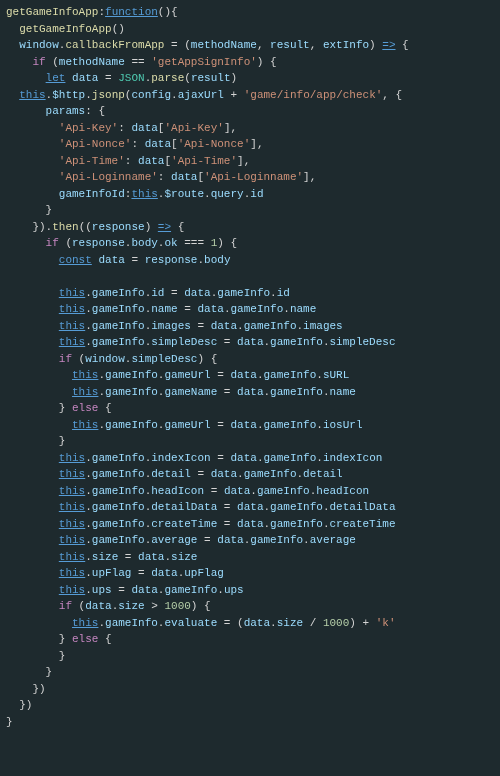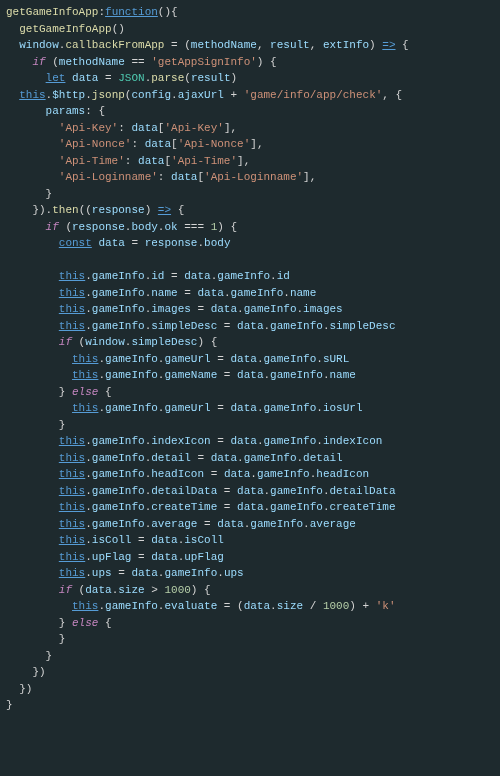--- a/index.html
+++ b/index.html
@@ -6,21 +6,21 @@
     body {
       background: #1e2a2e;
       font-family: Consolas, 'Courier New', monospace;
       font-size: 11px;
       line-height: 1.5;
       color: #d4d4d4;
       padding: 4px 6px;
       width: 500px;
     }
     .line { white-space: pre; }
-    .k-purple { color: #c586c0; font-style: italic; }
+    .k-purple { color: #c586c0; }
     .k-blue { color: #569cd6; text-decoration: underline; }
     .k-yellow { color: #dcdcaa; }
     .k-cyan { color: #9cdcfe; }
     .k-teal { color: #4ec9b0; }
     .k-string { color: #ce9178; }
     .k-num { color: #b5cea8; }
     .k-white { color: #d4d4d4; }
   </style>
 </head>
 <body>
@@ -30,20 +30,21 @@
     <div class="line"><span class="k-white">  </span><span class="k-yellow">getGameInfoApp</span><span class="k-white">()</span></div>
     <div class="line"><span class="k-white">  </span><span class="k-cyan">window</span><span class="k-white">.</span><span class="k-yellow">callbackFromApp</span><span class="k-white"> = (</span><span class="k-cyan">methodName</span><span class="k-white">, </span><span class="k-cyan">result</span><span class="k-white">, </span><span class="k-cyan">extInfo</span><span class="k-white">) </span><span class="k-blue">=&gt;</span><span class="k-white"> {</span></div>
     <div class="line"><span class="k-white">    </span><span class="k-purple">if</span><span class="k-white"> (</span><span class="k-cyan">methodName</span><span class="k-white"> == </span><span class="k-string">'getAppSignInfo'</span><span class="k-white">) {</span></div>
     <div class="line"><span class="k-white">      </span><span class="k-blue">let</span><span class="k-white"> </span><span class="k-cyan">data</span><span class="k-white"> = </span><span class="k-teal">JSON</span><span class="k-white">.</span><span class="k-yellow">parse</span><span class="k-white">(</span><span class="k-cyan">result</span><span class="k-white">)</span></div>
     <div class="line"><span class="k-white">  </span><span class="k-blue">this</span><span class="k-white">.</span><span class="k-cyan">$http</span><span class="k-white">.</span><span class="k-yellow">jsonp</span><span class="k-white">(</span><span class="k-cyan">config</span><span class="k-white">.</span><span class="k-cyan">ajaxUrl</span><span class="k-white"> + </span><span class="k-string">'game/info/app/check'</span><span class="k-white">, {</span></div>
     <div class="line"><span class="k-white">      </span><span class="k-cyan">params</span><span class="k-white">: {</span></div>
     <div class="line"><span class="k-white">        </span><span class="k-string">'Api-Key'</span><span class="k-white">: </span><span class="k-cyan">data</span><span class="k-white">[</span><span class="k-string">'Api-Key'</span><span class="k-white">],</span></div>
     <div class="line"><span class="k-white">        </span><span class="k-string">'Api-Nonce'</span><span class="k-white">: </span><span class="k-cyan">data</span><span class="k-white">[</span><span class="k-string">'Api-Nonce'</span><span class="k-white">],</span></div>
     <div class="line"><span class="k-white">        </span><span class="k-string">'Api-Time'</span><span class="k-white">: </span><span class="k-cyan">data</span><span class="k-white">[</span><span class="k-string">'Api-Time'</span><span class="k-white">],</span></div>
     <div class="line"><span class="k-white">        </span><span class="k-string">'Api-Loginname'</span><span class="k-white">: </span><span class="k-cyan">data</span><span class="k-white">[</span><span class="k-string">'Api-Loginname'</span><span class="k-white">],</span></div>
+    <div class="line"><span class="k-white">        </span><span class="k-cyan">gameInfoId</span><span class="k-white">:</span><span class="k-blue">this</span><span class="k-white">.</span><span class="k-cyan">$route</span><span class="k-white">.</span><span class="k-cyan">query</span><span class="k-white">.</span><span class="k-cyan">id</span></div>
     <div class="line"><span class="k-white">      }</span></div>
     <div class="line"><span class="k-white">    }).</span><span class="k-yellow">then</span><span class="k-white">((</span><span class="k-cyan">response</span><span class="k-white">) </span><span class="k-blue">=&gt;</span><span class="k-white"> {</span></div>
     <div class="line"><span class="k-white">      </span><span class="k-purple">if</span><span class="k-white"> (</span><span class="k-cyan">response</span><span class="k-white">.</span><span class="k-cyan">body</span><span class="k-white">.</span><span class="k-cyan">ok</span><span class="k-white"> === </span><span class="k-num">1</span><span class="k-white">) {</span></div>
     <div class="line"><span class="k-white">        </span><span class="k-blue">const</span><span class="k-white"> </span><span class="k-cyan">data</span><span class="k-white"> = </span><span class="k-cyan">response</span><span class="k-white">.</span><span class="k-cyan">body</span></div>
     <div class="line"><span class="k-white"> </span></div>
     <div class="line"><span class="k-white">        </span><span class="k-blue">this</span><span class="k-white">.</span><span class="k-cyan">gameInfo</span><span class="k-white">.</span><span class="k-cyan">id</span><span class="k-white"> = </span><span class="k-cyan">data</span><span class="k-white">.</span><span class="k-cyan">gameInfo</span><span class="k-white">.</span><span class="k-cyan">id</span></div>
     <div class="line"><span class="k-white">        </span><span class="k-blue">this</span><span class="k-white">.</span><span class="k-cyan">gameInfo</span><span class="k-white">.</span><span class="k-cyan">name</span><span class="k-white"> = </span><span class="k-cyan">data</span><span class="k-white">.</span><span class="k-cyan">gameInfo</span><span class="k-white">.</span><span class="k-cyan">name</span></div>
     <div class="line"><span class="k-white">        </span><span class="k-blue">this</span><span class="k-white">.</span><span class="k-cyan">gameInfo</span><span class="k-white">.</span><span class="k-cyan">images</span><span class="k-white"> = </span><span class="k-cyan">data</span><span class="k-white">.</span><span class="k-cyan">gameInfo</span><span class="k-white">.</span><span class="k-cyan">images</span></div>
     <div class="line"><span class="k-white">        </span><span class="k-blue">this</span><span class="k-white">.</span><span class="k-cyan">gameInfo</span><span class="k-white">.</span><span class="k-cyan">simpleDesc</span><span class="k-white"> = </span><span class="k-cyan">data</span><span class="k-white">.</span><span class="k-cyan">gameInfo</span><span class="k-white">.</span><span class="k-cyan">simpleDesc</span></div>
     <div class="line"><span class="k-white">        </span><span class="k-purple">if</span><span class="k-white"> (</span><span class="k-cyan">window</span><span class="k-white">.</span><span class="k-cyan">simpleDesc</span><span class="k-white">) {</span></div>
@@ -51,21 +52,21 @@
     <div class="line"><span class="k-white">          </span><span class="k-blue">this</span><span class="k-white">.</span><span class="k-cyan">gameInfo</span><span class="k-white">.</span><span class="k-cyan">gameName</span><span class="k-white"> = </span><span class="k-cyan">data</span><span class="k-white">.</span><span class="k-cyan">gameInfo</span><span class="k-white">.</span><span class="k-cyan">name</span></div>
     <div class="line"><span class="k-white">        } </span><span class="k-purple">else</span><span class="k-white"> {</span></div>
     <div class="line"><span class="k-white">          </span><span class="k-blue">this</span><span class="k-white">.</span><span class="k-cyan">gameInfo</span><span class="k-white">.</span><span class="k-cyan">gameUrl</span><span class="k-white"> = </span><span class="k-cyan">data</span><span class="k-white">.</span><span class="k-cyan">gameInfo</span><span class="k-white">.</span><span class="k-cyan">iosUrl</span></div>
     <div class="line"><span class="k-white">        }</span></div>
     <div class="line"><span class="k-white">        </span><span class="k-blue">this</span><span class="k-white">.</span><span class="k-cyan">gameInfo</span><span class="k-white">.</span><span class="k-cyan">indexIcon</span><span class="k-white"> = </span><span class="k-cyan">data</span><span class="k-white">.</span><span class="k-cyan">gameInfo</span><span class="k-white">.</span><span class="k-cyan">indexIcon</span></div>
     <div class="line"><span class="k-white">        </span><span class="k-blue">this</span><span class="k-white">.</span><span class="k-cyan">gameInfo</span><span class="k-white">.</span><span class="k-cyan">detail</span><span class="k-white"> = </span><span class="k-cyan">data</span><span class="k-white">.</span><span class="k-cyan">gameInfo</span><span class="k-white">.</span><span class="k-cyan">detail</span></div>
     <div class="line"><span class="k-white">        </span><span class="k-blue">this</span><span class="k-white">.</span><span class="k-cyan">gameInfo</span><span class="k-white">.</span><span class="k-cyan">headIcon</span><span class="k-white"> = </span><span class="k-cyan">data</span><span class="k-white">.</span><span class="k-cyan">gameInfo</span><span class="k-white">.</span><span class="k-cyan">headIcon</span></div>
     <div class="line"><span class="k-white">        </span><span class="k-blue">this</span><span class="k-white">.</span><span class="k-cyan">gameInfo</span><span class="k-white">.</span><span class="k-cyan">detailData</span><span class="k-white"> = </span><span class="k-cyan">data</span><span class="k-white">.</span><span class="k-cyan">gameInfo</span><span class="k-white">.</span><span class="k-cyan">detailData</span></div>
     <div class="line"><span class="k-white">        </span><span class="k-blue">this</span><span class="k-white">.</span><span class="k-cyan">gameInfo</span><span class="k-white">.</span><span class="k-cyan">createTime</span><span class="k-white"> = </span><span class="k-cyan">data</span><span class="k-white">.</span><span class="k-cyan">gameInfo</span><span class="k-white">.</span><span class="k-cyan">createTime</span></div>
     <div class="line"><span class="k-white">        </span><span class="k-blue">this</span><span class="k-white">.</span><span class="k-cyan">gameInfo</span><span class="k-white">.</span><span class="k-cyan">average</span><span class="k-white"> = </span><span class="k-cyan">data</span><span class="k-white">.</span><span class="k-cyan">gameInfo</span><span class="k-white">.</span><span class="k-cyan">average</span></div>
-    <div class="line"><span class="k-white">        </span><span class="k-blue">this</span><span class="k-white">.</span><span class="k-cyan">isColl</span><span class="k-white"> = </span><span class="k-cyan">data</span><span class="k-white">.</span><span class="k-cyan">isColl</span></div>
+    <div class="line"><span class="k-white">        </span><span class="k-blue">this</span><span class="k-white">.</span><span class="k-cyan">size</span><span class="k-white"> = </span><span class="k-cyan">data</span><span class="k-white">.</span><span class="k-cyan">size</span></div>
     <div class="line"><span class="k-white">        </span><span class="k-blue">this</span><span class="k-white">.</span><span class="k-cyan">upFlag</span><span class="k-white"> = </span><span class="k-cyan">data</span><span class="k-white">.</span><span class="k-cyan">upFlag</span></div>
     <div class="line"><span class="k-white">        </span><span class="k-blue">this</span><span class="k-white">.</span><span class="k-cyan">ups</span><span class="k-white"> = </span><span class="k-cyan">data</span><span class="k-white">.</span><span class="k-cyan">gameInfo</span><span class="k-white">.</span><span class="k-cyan">ups</span></div>
     <div class="line"><span class="k-white">        </span><span class="k-purple">if</span><span class="k-white"> (</span><span class="k-cyan">data</span><span class="k-white">.</span><span class="k-cyan">size</span><span class="k-white"> &gt; </span><span class="k-num">1000</span><span class="k-white">) {</span></div>
     <div class="line"><span class="k-white">          </span><span class="k-blue">this</span><span class="k-white">.</span><span class="k-cyan">gameInfo</span><span class="k-white">.</span><span class="k-cyan">evaluate</span><span class="k-white"> = (</span><span class="k-cyan">data</span><span class="k-white">.</span><span class="k-cyan">size</span><span class="k-white"> / </span><span class="k-num">1000</span><span class="k-white">) + </span><span class="k-string">'k'</span></div>
     <div class="line"><span class="k-white">        } </span><span class="k-purple">else</span><span class="k-white"> {</span></div>
     <div class="line"><span class="k-white">        }</span></div>
     <div class="line"><span class="k-white">      }</span></div>
     <div class="line"><span class="k-white">    })</span></div>
     <div class="line"><span class="k-white">  })</span></div>
     <div class="line"><span class="k-white">}</span></div>

